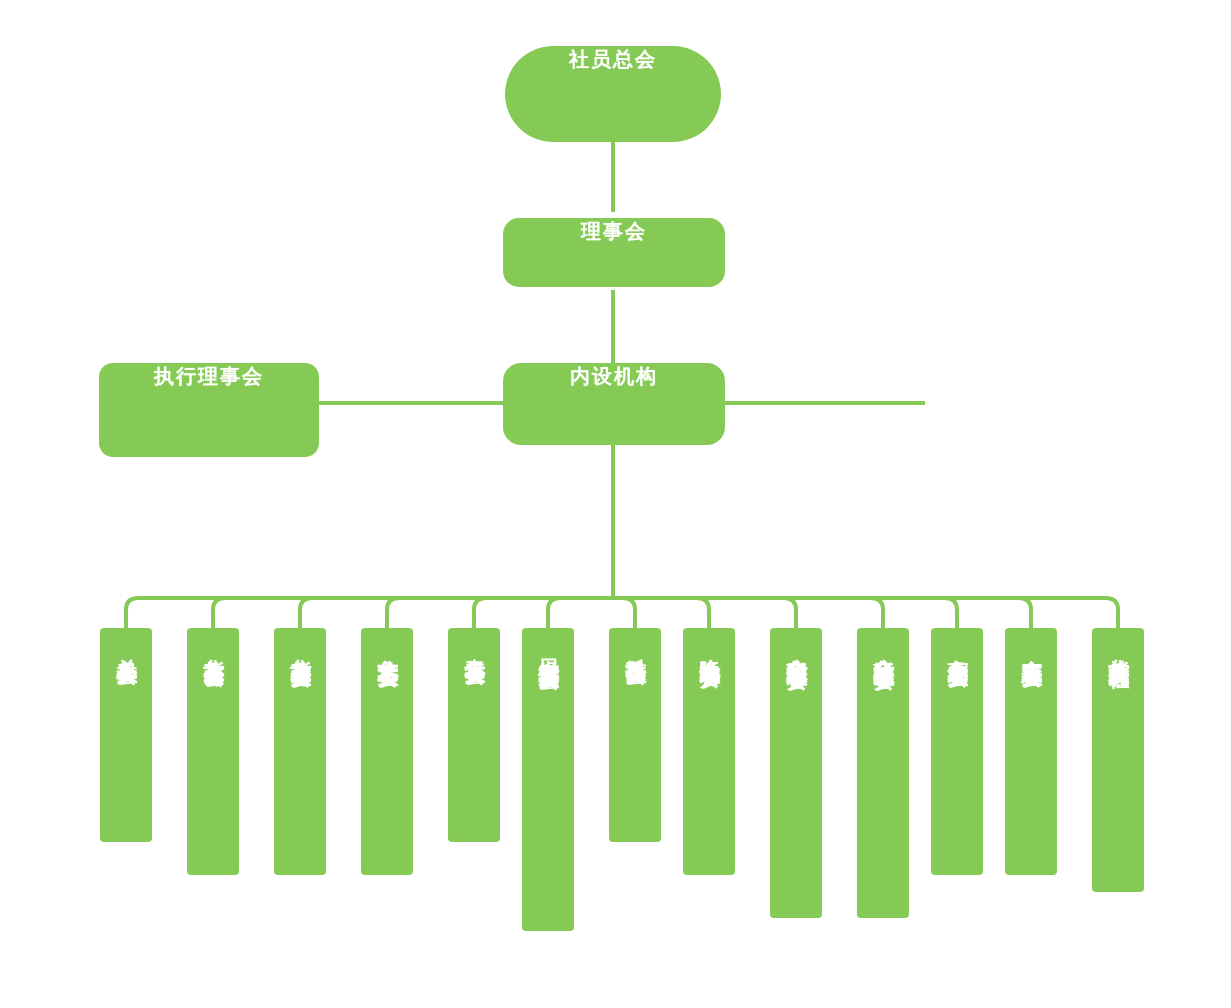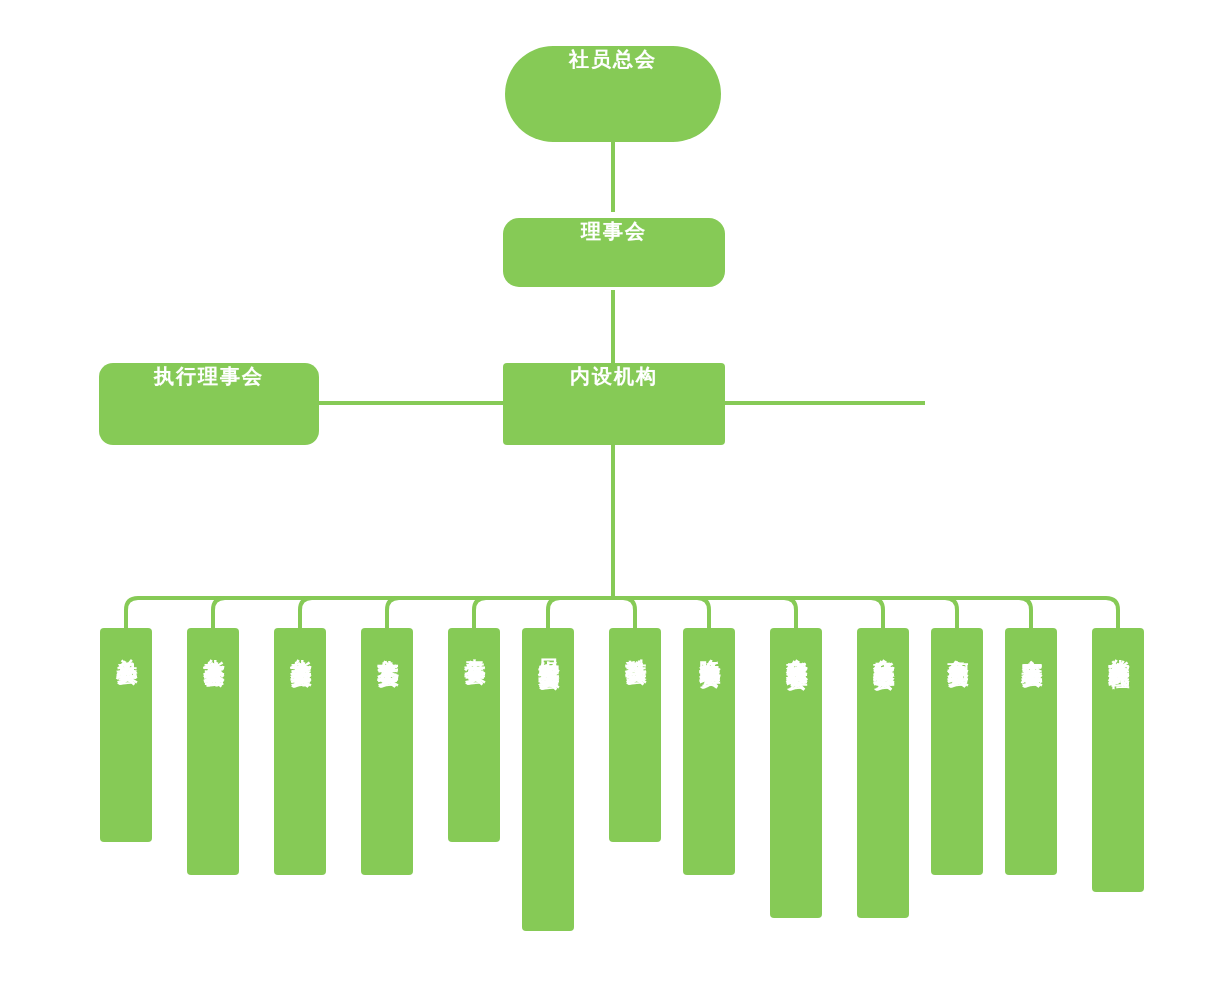--- a/index.html
+++ b/index.html
@@ -26,21 +26,21 @@
   .node-label{
     color:#fff;
     line-height:1.35;
     letter-spacing:.10em;
     white-space:nowrap;
   }
 
   
   .tier-top   { border-radius:60px; }
   .tier-board { border-radius:16px; }
-  .tier-mid   { border-radius:4px; }
+  .tier-mid   { border-radius:18px; }
   .tier-side  { border-radius:14px; }
 
   .tier-top .node-label,
   .tier-board .node-label,
   .tier-mid .node-label,
   .tier-side .node-label{
     font-size:20px;
     font-weight:700;
     text-shadow:0 0 1px rgba(255,255,255,.35);
   }
@@ -101,21 +101,21 @@
   </svg>
 
   <div class="node tier-top" style="left:505px;top:46px;width:216px;height:96px;">
     <span class="node-label">社员总会</span>
   </div>
 
   <div class="node tier-board" style="left:503px;top:210px;width:222px;height:69px;margin-top:8px;">
     <span class="node-label">理事会</span>
   </div>
 
-  <div class="node tier-side" style="left:99px;top:363px;width:220px;height:82px;">
+  <div class="node tier-side" style="left:99px;top:363px;width:220px;height:94px;">
     <span class="node-label">执行理事会</span>
   </div>
 
   <div class="node tier-mid" style="left:503px;top:363px;width:222px;height:82px;">
     <span class="node-label">内设机构</span>
   </div>
 
 
   <div class="node leaf" style="left:100px;top:628px;width:52px;height:214px;">
     <span class="node-label">总务委员会</span>

